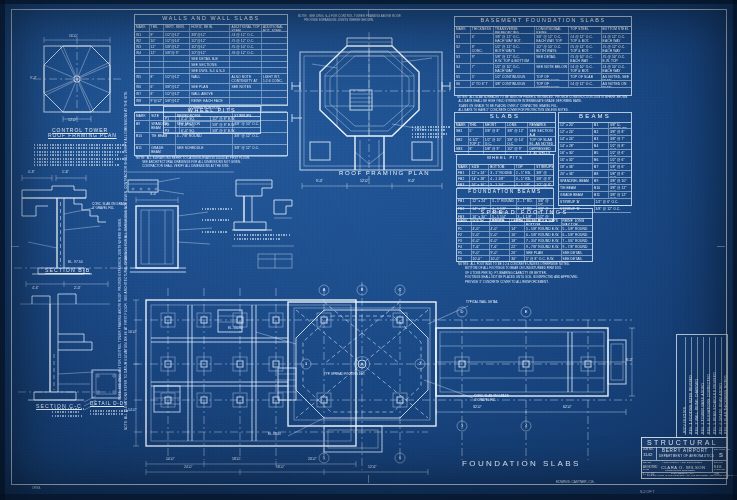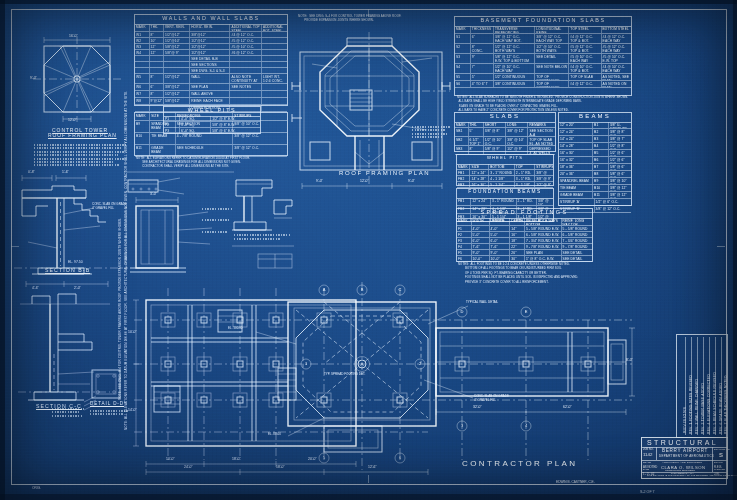--- a/index.html
+++ b/index.html
@@ -1037,21 +1037,21 @@
     <div class="dim" style="left:498px;top:78px;">8'-0"</div>
 
     <div class="dim" style="left:196px;top:92px;font-size:3px;">TYP. SPREAD FOOTING DET.</div>
     <div class="dim" style="left:338px;top:20px;font-size:3px;">TYPICAL WALL DETAIL</div>
     <div class="dim" style="left:346px;top:114px;font-size:3px;white-space:pre;">CONC. SLAB ON GRADE
 4" GRAVEL FILL</div>
     <div class="dim" style="left:100px;top:46px;font-size:3px;">EL. 100.00</div>
     <div class="dim" style="left:140px;top:152px;font-size:3px;">EL. 88.00</div>
   </div>
 
-  <div class="lbl ttl" style="left:462px;top:460px;font-size:8px;letter-spacing:2.4px;color:#f4f9ff;">CONTRACTOR PLAN</div>
+  <div class="lbl ttl" style="left:462px;top:460px;font-size:8px;letter-spacing:2.4px;color:#f4f9ff;">FOUNDATION SLABS</div>
 
   <div class="dim" style="left:556px;top:480px;font-size:3.2px;">EDWIN B. CASTNER, C.E.</div>
   <div class="dim" style="left:32px;top:486px;font-size:3.2px;">ORIG.</div>
   <div class="dim" style="left:640px;top:490px;font-size:3.6px;color:#cfe0f5;">S-2 OF 7</div>
 
   <div id="revbox" style="left:676px;top:334px;width:50px;height:102px;">
     <div class="revcol" style="left:8px;"></div>
     <div class="revcol" style="left:14px;"></div>
     <div class="revcol" style="left:20px;"></div>
     <div class="revcol" style="left:26px;"></div>

